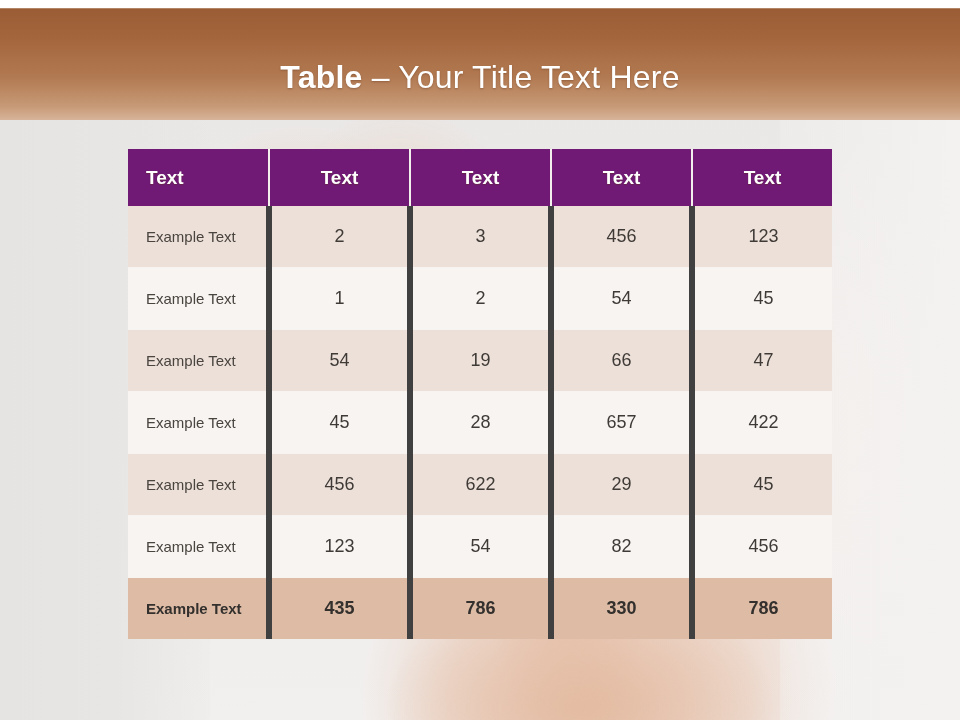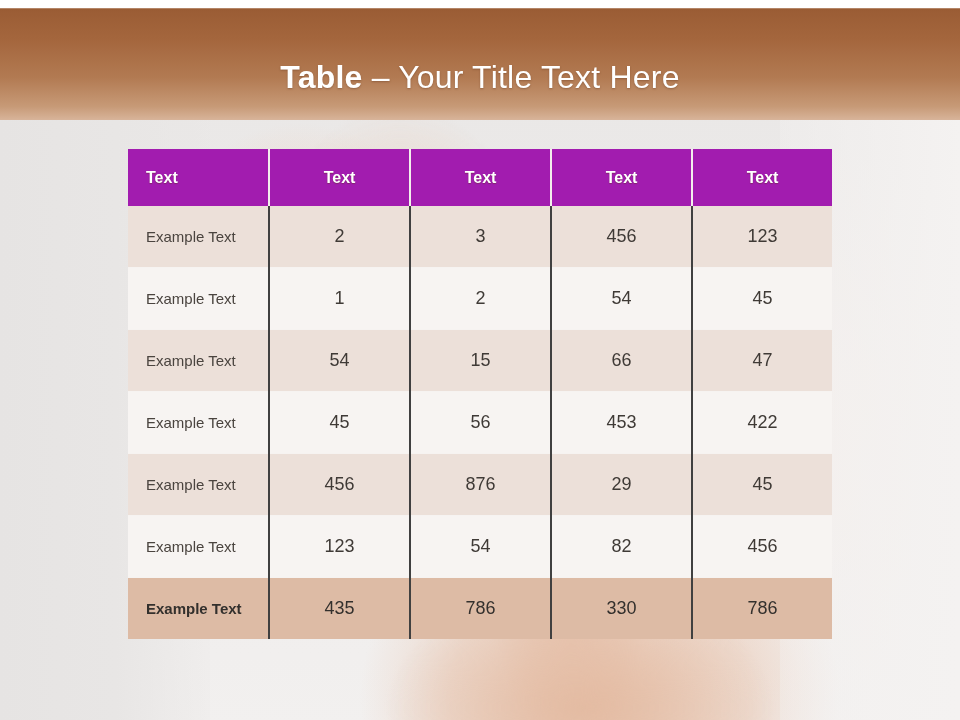--- a/index.html
+++ b/index.html
@@ -94,51 +94,51 @@
     table-layout: fixed;
   }
   table.data col.c0 { width: 141px; }
   table.data col.c1 { width: 141px; }
   table.data col.c2 { width: 141px; }
   table.data col.c3 { width: 141px; }
   table.data col.c4 { width: 140px; }
 
   table.data th {
     height: 55px;
-    background: #a21caf;
+    background: #701a75;
     color: #ffffff;
-    font-size: 16px;
+    font-size: 19px;
     font-weight: bold;
     text-align: center;
     border-right: 2px solid #f3efec;
     text-shadow: 0 1px 1px rgba(90,50,25,0.45);
   }
   table.data th:last-child { border-right: none; }
   table.data th.first { text-align: left; padding-left: 18px; }
 
   table.data td {
     height: 59px;
     font-size: 18px;
     color: #3f3a36;
     text-align: center;
-    border-right: 2px solid #404040;
+    border-right: 6px solid #404040;
     border-bottom: 1px solid #f6f3f1;
   }
   table.data td:last-child { border-right: none; }
   table.data td.label {
     text-align: left;
     padding-left: 18px;
     font-size: 15px;
     color: #4a443f;
   }
   table.data tr.odd td  { background: #ece0d9; }
   table.data tr.even td { background: #f7f4f2; }
   table.data tr.total td {
     background: #ddbba5;
-    font-weight: normal;
+    font-weight: bold;
     color: #33302d;
     border-bottom: none;
   }
   table.data tr.total td.label { font-size: 15px; font-weight: bold; }
 </style>
 </head>
 <body>
 
 <div class="slide">
 
@@ -182,35 +182,35 @@
         <tr class="even">
           <td class="label">Example Text</td>
           <td>1</td>
           <td>2</td>
           <td>54</td>
           <td>45</td>
         </tr>
         <tr class="odd">
           <td class="label">Example Text</td>
           <td>54</td>
-          <td>15</td>
+          <td>19</td>
           <td>66</td>
           <td>47</td>
         </tr>
         <tr class="even">
           <td class="label">Example Text</td>
           <td>45</td>
-          <td>56</td>
-          <td>453</td>
+          <td>28</td>
+          <td>657</td>
           <td>422</td>
         </tr>
         <tr class="odd">
           <td class="label">Example Text</td>
           <td>456</td>
-          <td>876</td>
+          <td>622</td>
           <td>29</td>
           <td>45</td>
         </tr>
         <tr class="even">
           <td class="label">Example Text</td>
           <td>123</td>
           <td>54</td>
           <td>82</td>
           <td>456</td>
         </tr>

